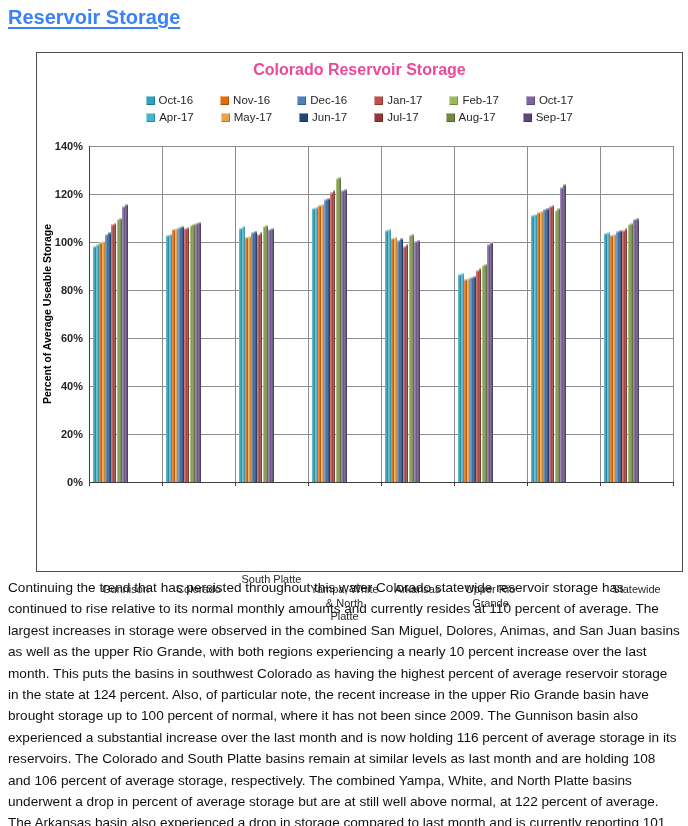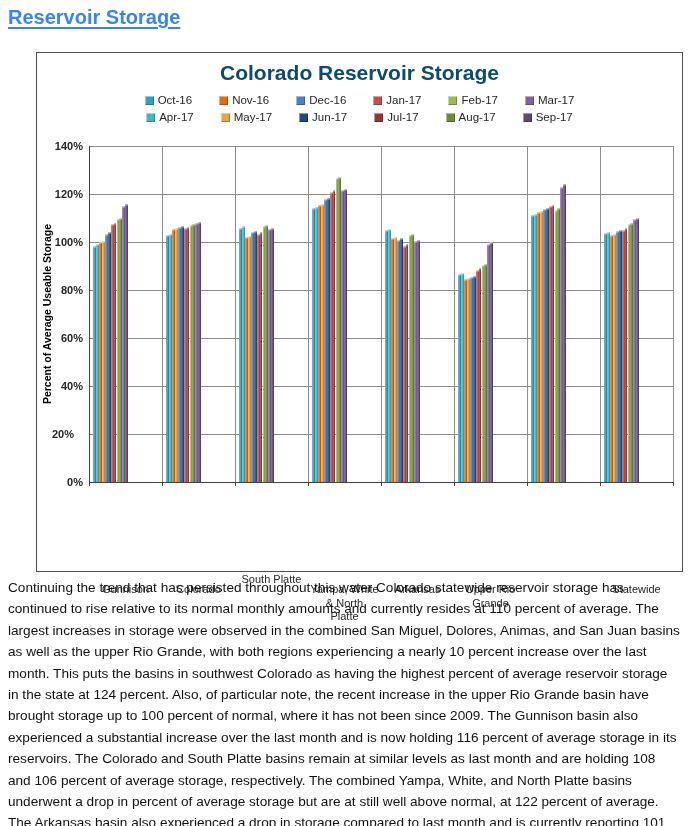--- a/index.html
+++ b/index.html
@@ -1,20 +1,20 @@
 <!DOCTYPE html>
 <html><head>
 <meta charset="utf-8">
 <style>
   html,body{margin:0;padding:0;background:#fff;width:688px;font-family:"Liberation Sans",sans-serif;}
   .page{position:relative;width:688px;height:826px;background:#fff;overflow:hidden;}
   .doc-heading{position:absolute;left:8px;top:6px;font-size:20px;font-weight:bold;color:#3b82f6;
     text-decoration:underline;text-decoration-thickness:2px;text-underline-offset:3px;}
   .chart-box{position:absolute;left:36px;top:52px;width:645px;height:518px;border:1px solid #4d4d4d;background:#fff;}
-  .chart-title{position:absolute;left:0;top:8px;width:100%;text-align:center;font-size:21px;font-weight:bold;color:#0c4a6e;}
+  .chart-title{position:absolute;left:0;top:8px;width:100%;text-align:center;font-size:16px;font-weight:bold;color:#ec4899;}
   .legend{position:absolute;left:0;top:41px;width:100%;display:flex;flex-direction:column;align-items:center;row-gap:5px;}
   .legend-row{display:flex;column-gap:27px;}
   .legend-item{display:flex;align-items:center;column-gap:4px;font-size:11.5px;color:#262626;}
   .legend-swatch{width:9px;height:9px;box-shadow:inset 1px 1px 0 rgba(255,255,255,.45), inset -1px -1px 0 rgba(0,0,0,.25);}
   .plot-area{position:absolute;left:52px;top:93px;width:584px;height:336px;}
   .gridline-h{position:absolute;left:0;width:100%;height:1px;background:#8c8c8c;}
   .gridline-v{position:absolute;top:0;width:1px;height:100%;background:#8c8c8c;}
   .axis-y{position:absolute;left:0;top:0;width:1px;height:337px;background:#404040;}
   .axis-x{position:absolute;left:0;bottom:-1px;width:100%;height:1px;background:#404040;}
   .tick-mark{position:absolute;width:1px;height:4px;background:#404040;top:336px;}
@@ -51,21 +51,21 @@
           <span class="legend-item">
             <span class="legend-swatch" style="background: rgb(192, 80, 77);"></span>
             <span>Jan-17</span>
           </span>
           <span class="legend-item">
             <span class="legend-swatch" style="background: rgb(155, 187, 89);"></span>
             <span>Feb-17</span>
           </span>
           <span class="legend-item">
             <span class="legend-swatch" style="background: rgb(128, 100, 162);"></span>
-            <span>Mar-17</span>
+            <span>Oct-17</span>
           </span>
         </div>
         <div class="legend-row">
           <span class="legend-item">
             <span class="legend-swatch" style="background: rgb(69, 181, 207);"></span>
             <span>Apr-17</span>
           </span>
           <span class="legend-item">
             <span class="legend-swatch" style="background: rgb(237, 163, 63);"></span>
             <span>May-17</span>
@@ -85,21 +85,21 @@
           <span class="legend-item">
             <span class="legend-swatch" style="background: rgb(92, 71, 118);"></span>
             <span>Sep-17</span>
           </span>
         </div>
       </div>
     <div class="y-axis-title">Percent of Average Useable Storage</div>
     <div class="plot-area">
         <div class="ytick" style="left: -46px; top: 330px;">0%</div>
         <div class="gridline-h" style="top: 288px;"></div>
-        <div class="ytick" style="left: -46px; top: 282px; text-align: center;">20%</div>
+        <div class="ytick" style="left: -46px; top: 282px;">20%</div>
         <div class="gridline-h" style="top: 240px;"></div>
         <div class="ytick" style="left: -46px; top: 234px;">40%</div>
         <div class="gridline-h" style="top: 192px;"></div>
         <div class="ytick" style="left: -46px; top: 186px;">60%</div>
         <div class="gridline-h" style="top: 144px;"></div>
         <div class="ytick" style="left: -46px; top: 138px;">80%</div>
         <div class="gridline-h" style="top: 96px;"></div>
         <div class="ytick" style="left: -46px; top: 90px;">100%</div>
         <div class="gridline-h" style="top: 48px;"></div>
         <div class="ytick" style="left: -46px; top: 42px;">120%</div>

